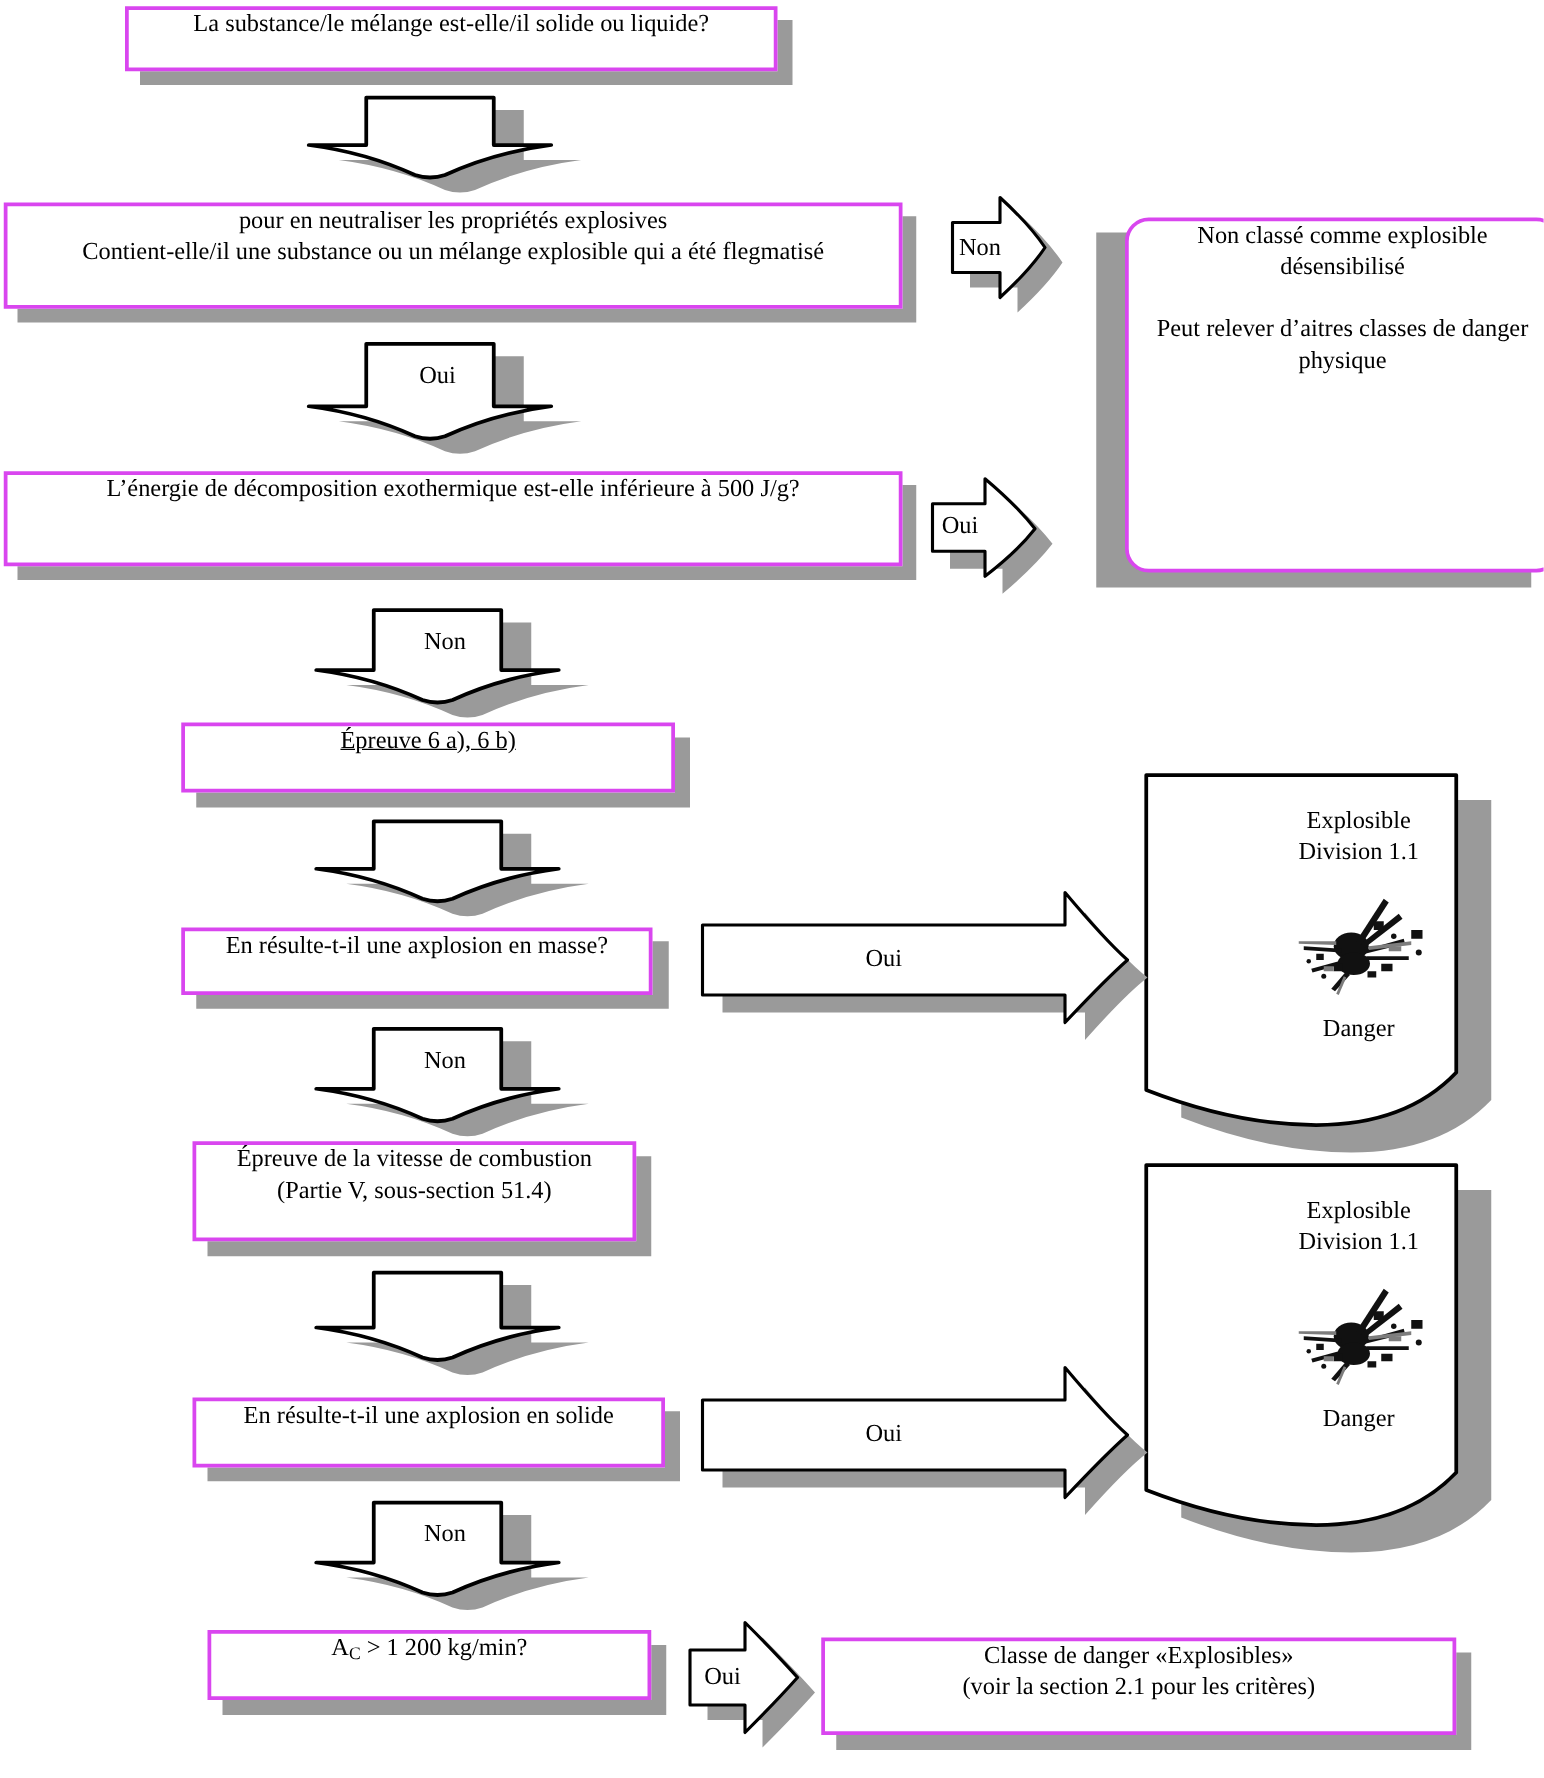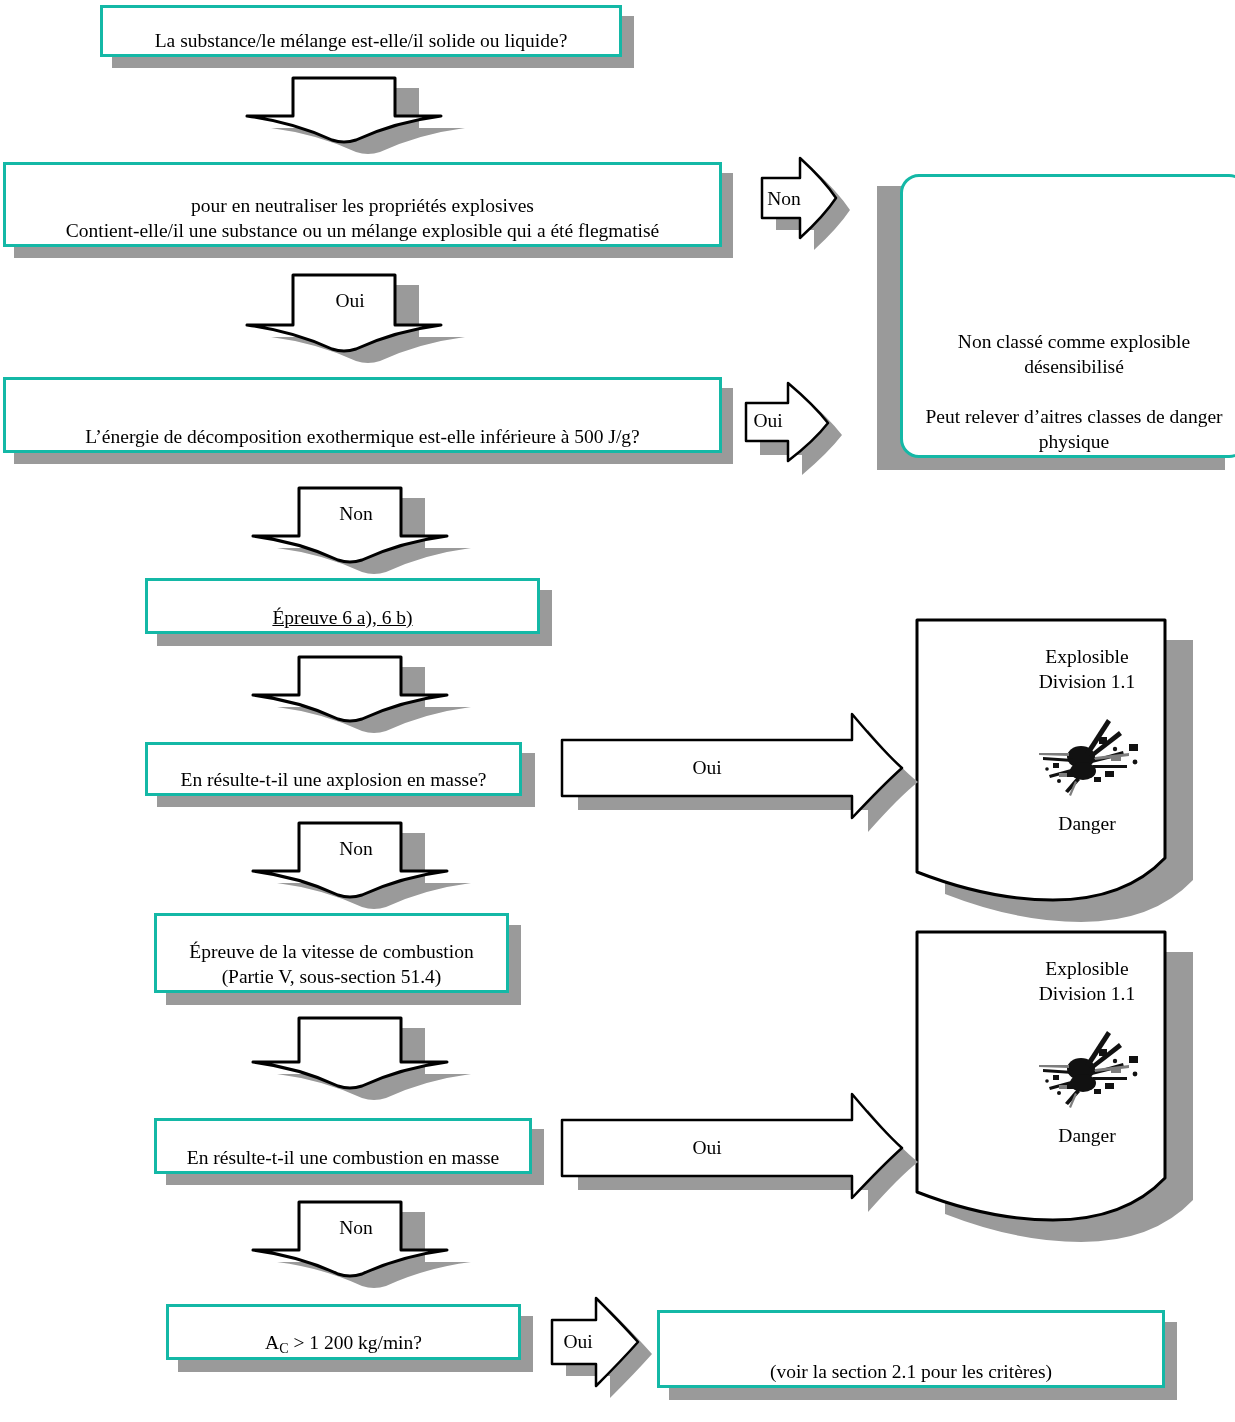--- a/index.html
+++ b/index.html
@@ -14,23 +14,23 @@
     height:1422px;
     overflow:hidden;
     background:#fff;
   }
 
   
   .box{
     position:absolute;
     box-sizing:border-box;
     background:#ffffff;
-    border:3px solid #14b8a6;
+    border:3px solid #d946ef;
     display:flex;
-    align-items:flex-end;
+    align-items:flex-start;
     justify-content:center;
     text-align:center;
     line-height:1.28;
     font-size:19.5px;
     z-index:5;
   }
   .box .txt{ padding:0 14px; display:block; }
   .box .l2{ display:block; }
 
   
@@ -299,21 +299,21 @@
   <div class="darrow" style="left:263px; top:1018px; width:198px; height:74px;">
     <svg width="198" height="74" viewBox="0 0 198 74">
       <path d="M 72 -2 L 150 -2 L 150 44 L 196 44 Q 150 50 111 68 Q 99 72 87 68 Q 48 50 2 44 L 48 44 L 48 -2 Z" fill="#9a9a9a" transform="translate(12,12)"></path>
       <path d="M 60 0 L 138 0 L 138 44 L 184 44 Q 138 50 99 68 Q 87 72 75 68 Q 36 50 -10 44 L 36 44 L 36 0 Z" fill="#ffffff" stroke="#000000" stroke-width="3" stroke-linejoin="round"></path>
     </svg>
     <div class="lab" style="top:10px;"></div>
   </div>
 
   <div class="shadow" style="left:166px; top:1129px; width:378px; height:56px;"></div>
   <div class="box" style="left:154px; top:1118px; width:378px; height:56px;">
-    <span class="txt">En résulte-t-il une combustion en masse</span>
+    <span class="txt">En résulte-t-il une axplosion en solide</span>
   </div>
 
   <div class="rarrow" style="left:562px; top:1092px; width:360px; height:116px;">
     <svg width="360" height="116" viewBox="0 0 360 116">
       <path d="M 0 32 L 290 32 L 290 8 Q 322 46 340 60 Q 322 74 290 110 L 290 88 L 0 88 Z" fill="#9a9a9a" transform="translate(16,10)"></path>
       <path d="M 0 28 L 290 28 L 290 2 Q 322 40 340 56 Q 322 72 290 106 L 290 84 L 0 84 Z" fill="#ffffff" stroke="#000000" stroke-width="2.5" stroke-linejoin="round"></path>
     </svg>
     <div class="lab" style="top:46px; left:0; width:290px;">Oui</div>
   </div>
 
@@ -334,17 +334,18 @@
     <svg width="110" height="96" viewBox="0 0 110 96">
       <path d="M 0 26 L 44 26 L 44 4 Q 70 30 86 48 Q 70 66 44 92 L 44 70 L 0 70 Z" fill="#9a9a9a" transform="translate(14,8)"></path>
       <path d="M 0 22 L 44 22 L 44 0 Q 70 26 86 44 Q 70 62 44 88 L 44 66 L 0 66 Z" fill="#ffffff" stroke="#000000" stroke-width="2.5" stroke-linejoin="round"></path>
     </svg>
     <div class="lab" style="top:34px; left:-6px; width:64px;">Oui</div>
   </div>
 
   <div class="shadow" style="left:669px; top:1322px; width:508px; height:78px;"></div>
   <div class="box" style="left:657px; top:1310px; width:508px; height:78px;">
     <span class="txt">
+      <span class="l2">Classe de danger «Explosibles»</span>
       <span class="l2">(voir la section 2.1 pour les critères)</span>
     </span>
   </div>
 
 </div>
 
 </body></html>

